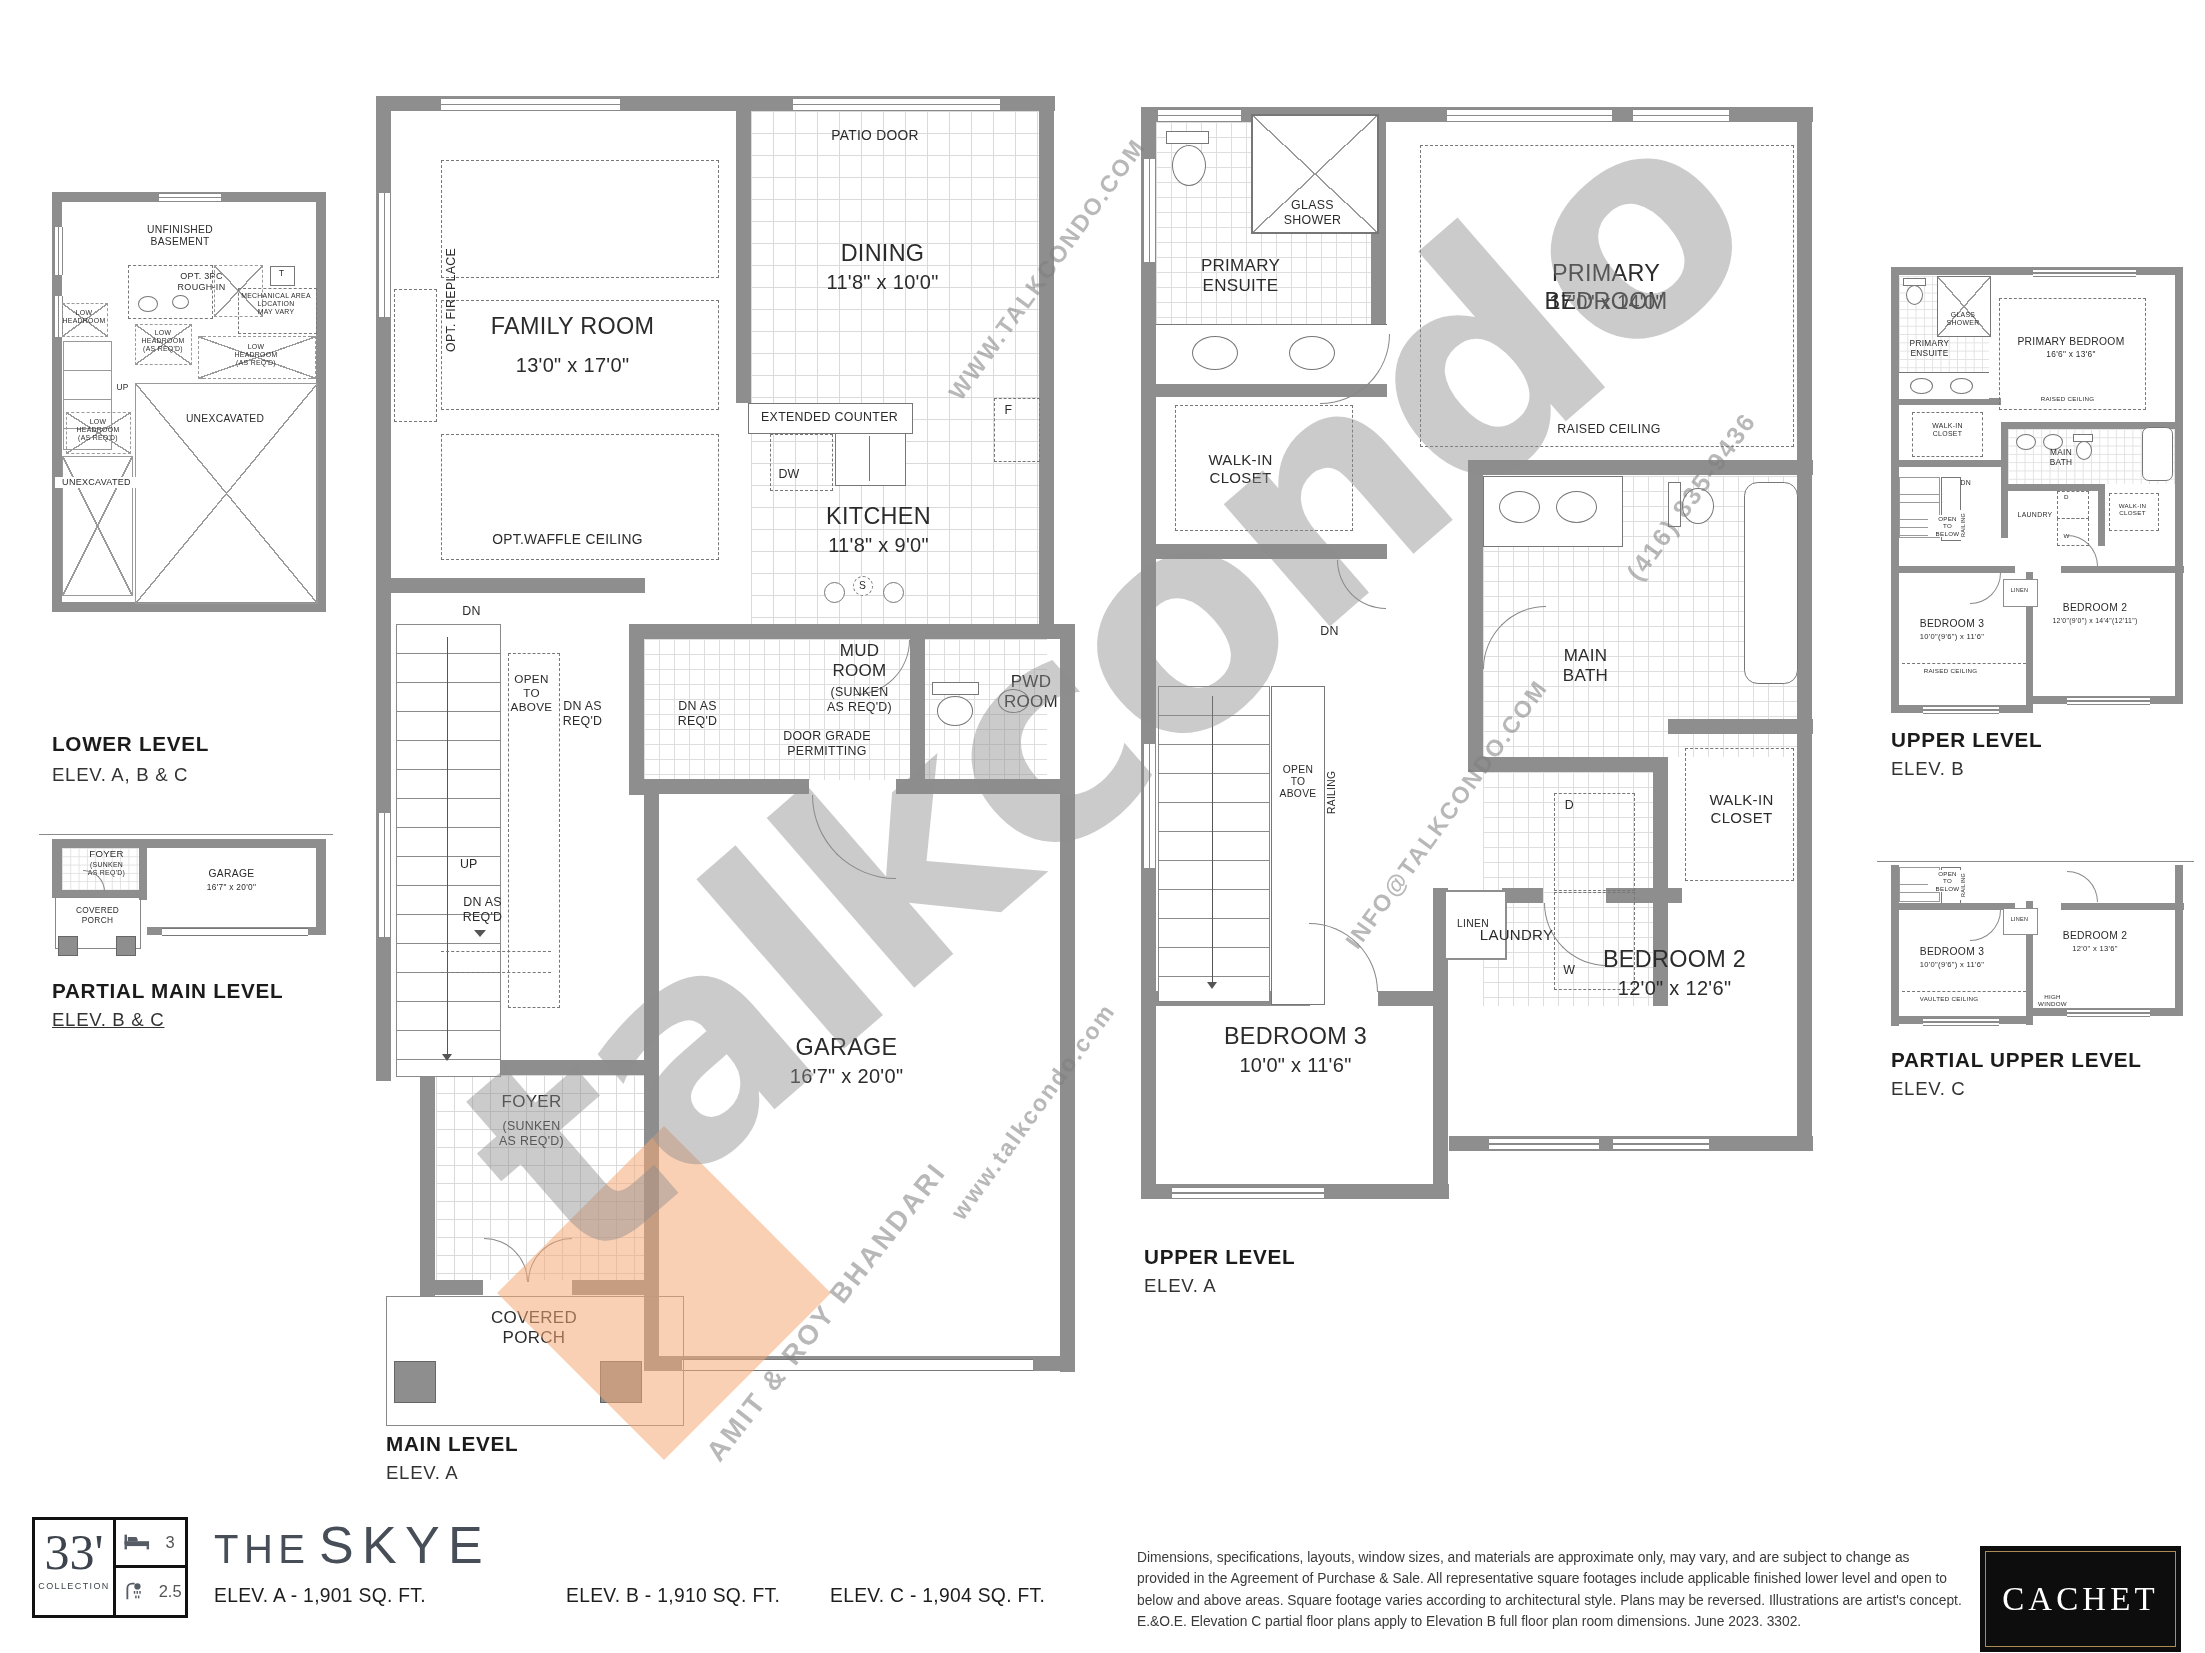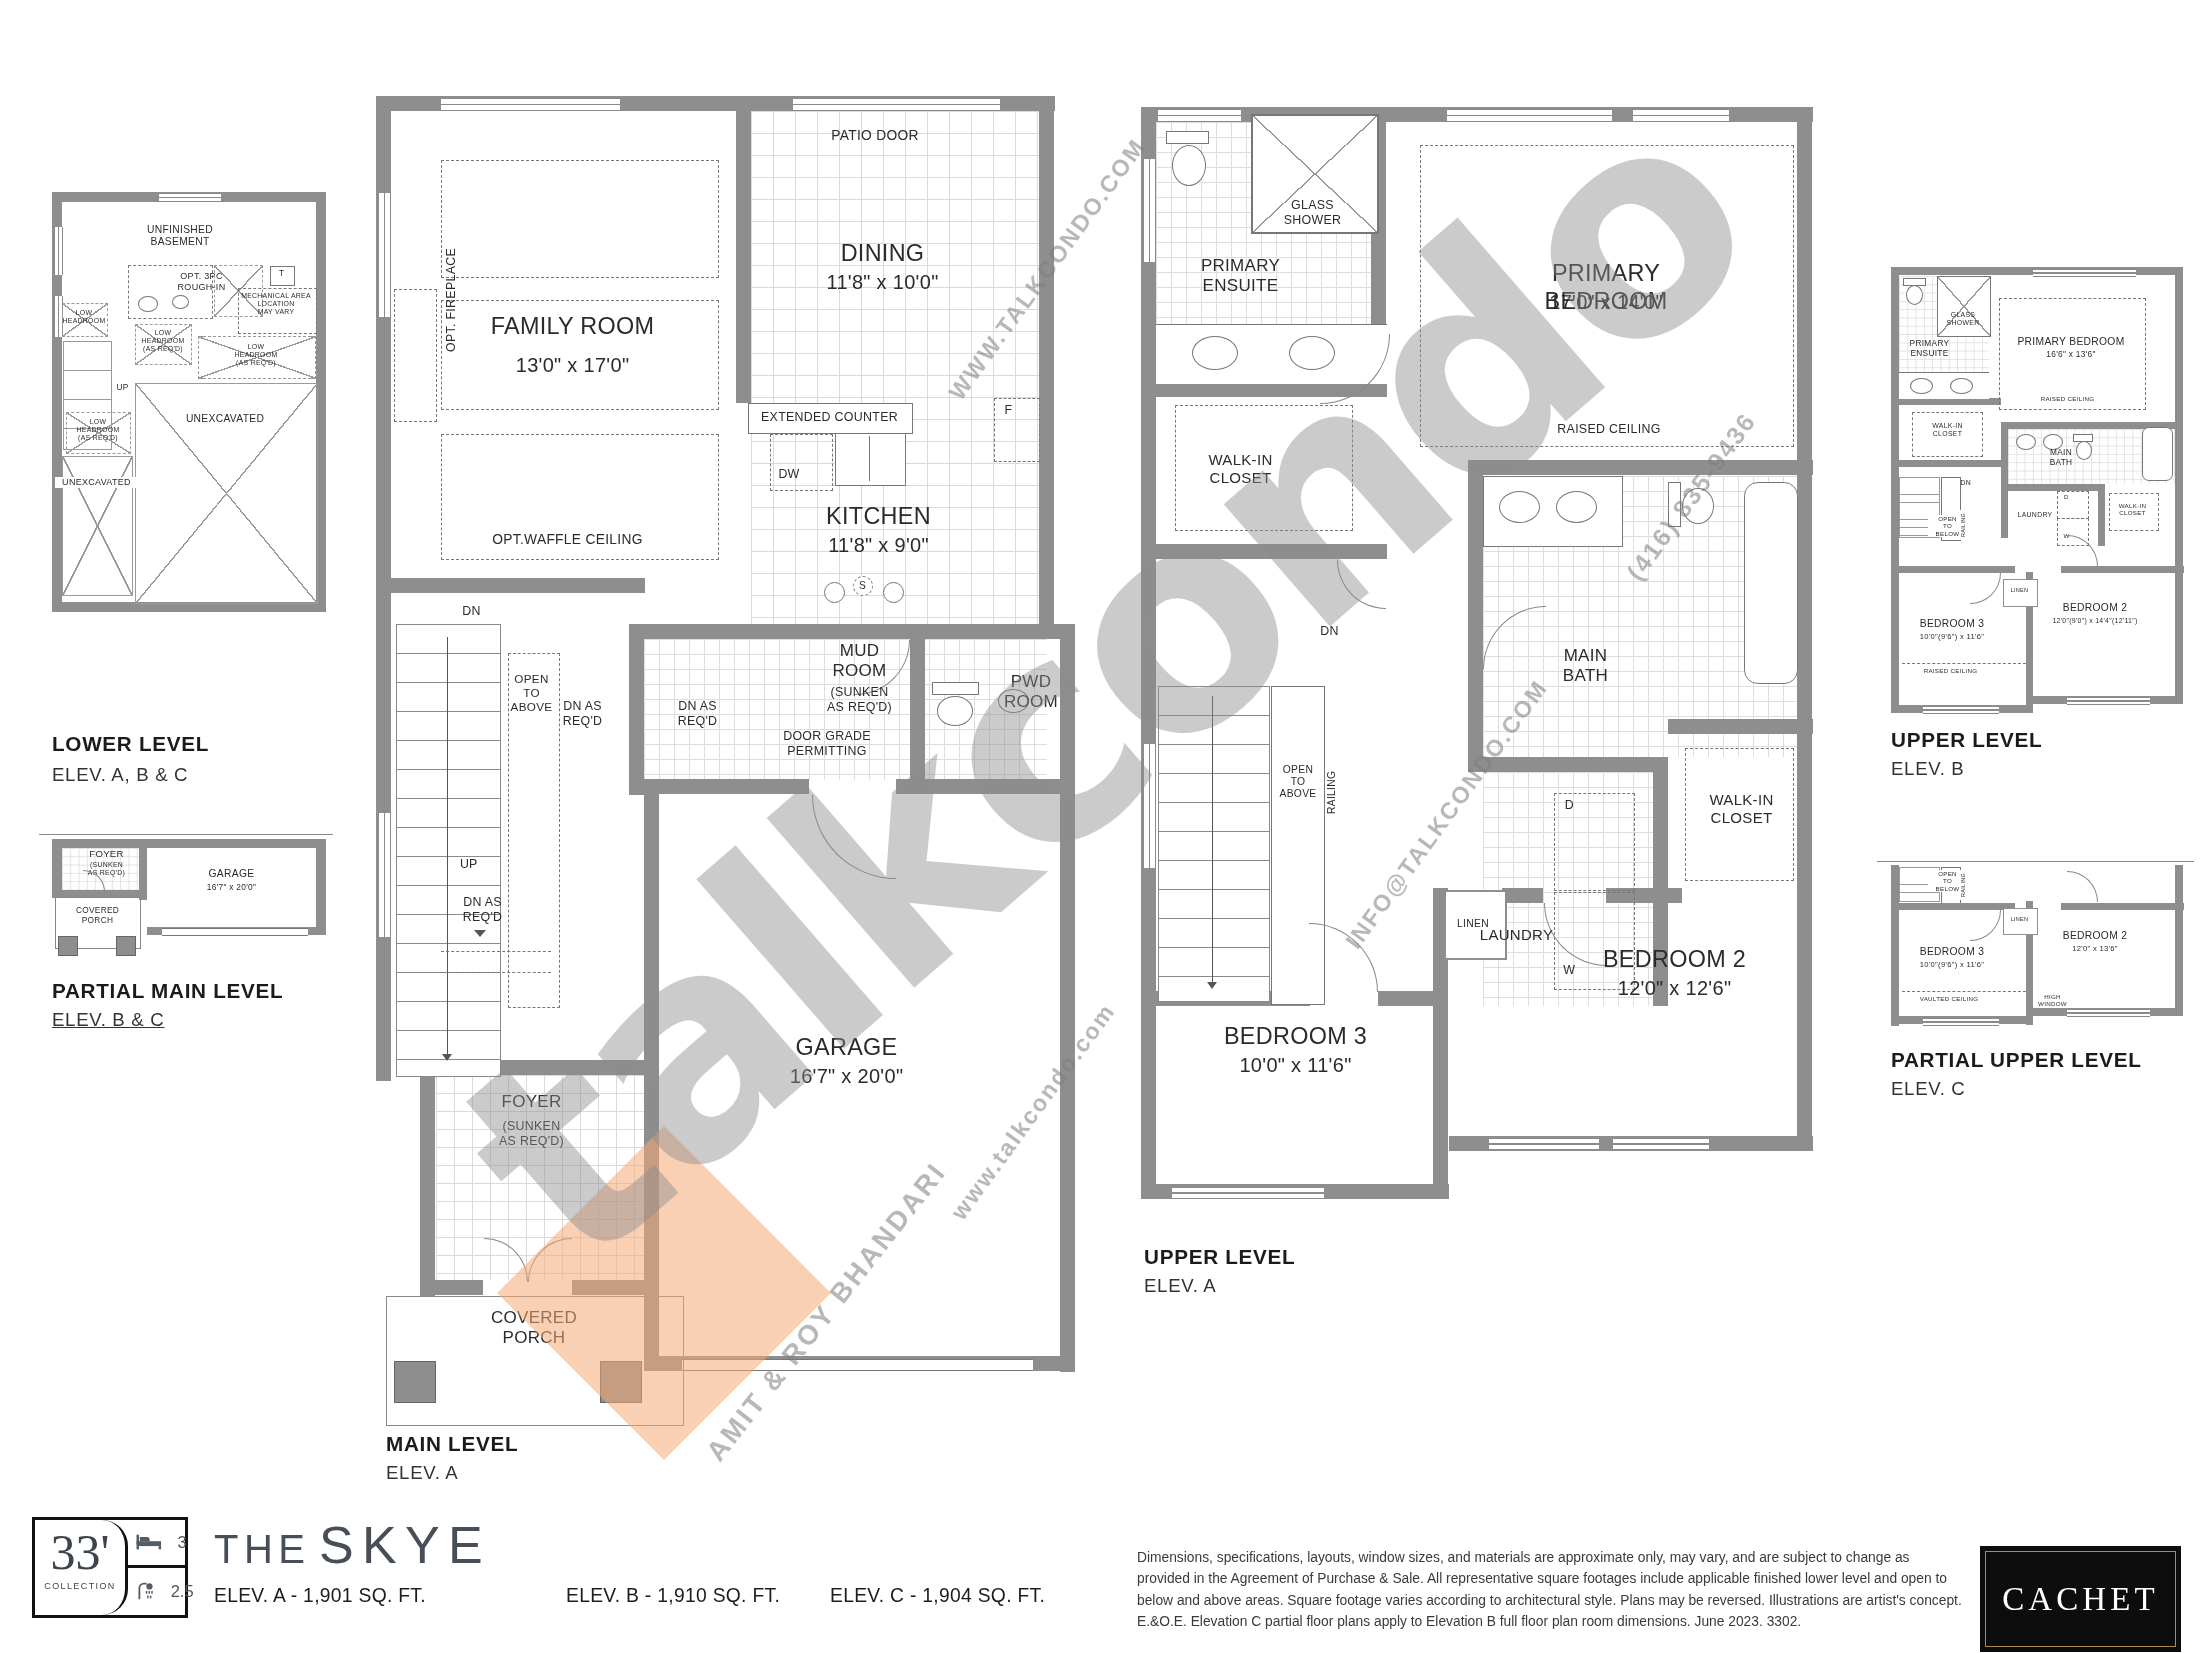--- a/index.html
+++ b/index.html
@@ -435,21 +435,21 @@
 
   <div class="a" style="left:546px;top:1175px;width:236px;height:236px;background:rgba(246,170,118,.55);transform:rotate(45deg);pointer-events:none;"></div>
   <div class="wm" style="left:327px;top:531px;width:1516px;font-size:296px;letter-spacing:-8.3px;transform:rotate(-41deg);color:rgba(140,140,140,.45);font-family:'DejaVu Sans',sans-serif;">talkcondo</div>
   <div class="wm" style="left:882px;top:256px;width:331px;font-size:23.4px;letter-spacing:2.1px;transform:rotate(-54deg);">WWW.TALKCONDO.COM</div>
   <div class="wm" style="left:868px;top:1098px;width:331px;font-size:23.4px;letter-spacing:2.1px;transform:rotate(-54deg);">www.talkcondo.com</div>
   <div class="wm" style="left:1268px;top:801px;width:358px;font-size:23.4px;letter-spacing:2.1px;transform:rotate(-54deg);">INFO@TALKCONDO.COM</div>
   <div class="wm" style="left:1540px;top:482px;width:303px;font-size:25px;letter-spacing:2.1px;transform:rotate(-54deg);">(416) 835-9436</div>
   <div class="wm" style="left:606px;top:1296px;width:441px;font-size:27.6px;letter-spacing:2.8px;transform:rotate(-52deg);">AMIT &amp; ROY BHANDARI</div>
 
   <div class="a" style="left:32px;top:1517px;width:156px;height:101px;border:3.4px solid #111;display:flex;box-sizing:border-box;background:#fff;">
-    <div class="a" style="position:relative;width:93px;height:100%;border-right:3.4px solid #111;box-sizing:border-box;text-align:center;border-radius:26px;">
+    <div class="a" style="position:relative;width:81px;height:100%;border-right:3.4px solid #111;box-sizing:border-box;text-align:center;">
       <div style="font-size:50px;color:#3d444d;line-height:1;margin-top:6.9px;font-family:'Liberation Serif',serif;">33'</div>
       <div style="font-size:9px;letter-spacing:1.4px;color:#3d444d;margin-top:4.1px;">COLLECTION</div>
     </div>
     <div style="position:relative;flex:1;">
       <div style="position:absolute;left:0;top:0;width:100%;height:50%;border-bottom:3.4px solid #111;box-sizing:border-box;display:flex;align-items:center;">
         <span style="margin-left:6.9px;display:inline-block;width:27.6px;height:18px;">
           <svg viewBox="0 0 32 22" width="27.6" height="18">
               <g fill="#555c66">
                 <rect x="1" y="2" width="3" height="12"></rect>
                 <rect x="1" y="10" width="30" height="6"></rect>

